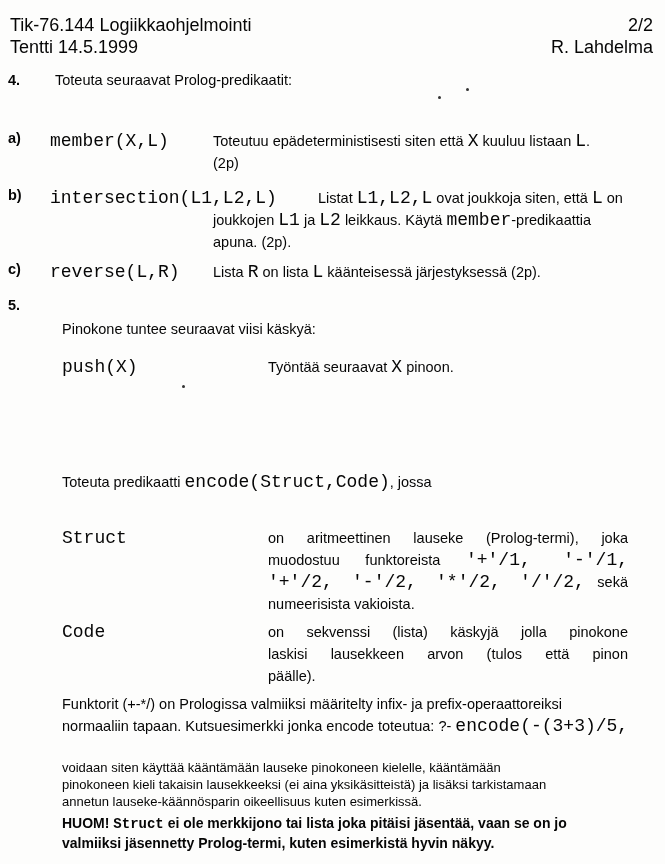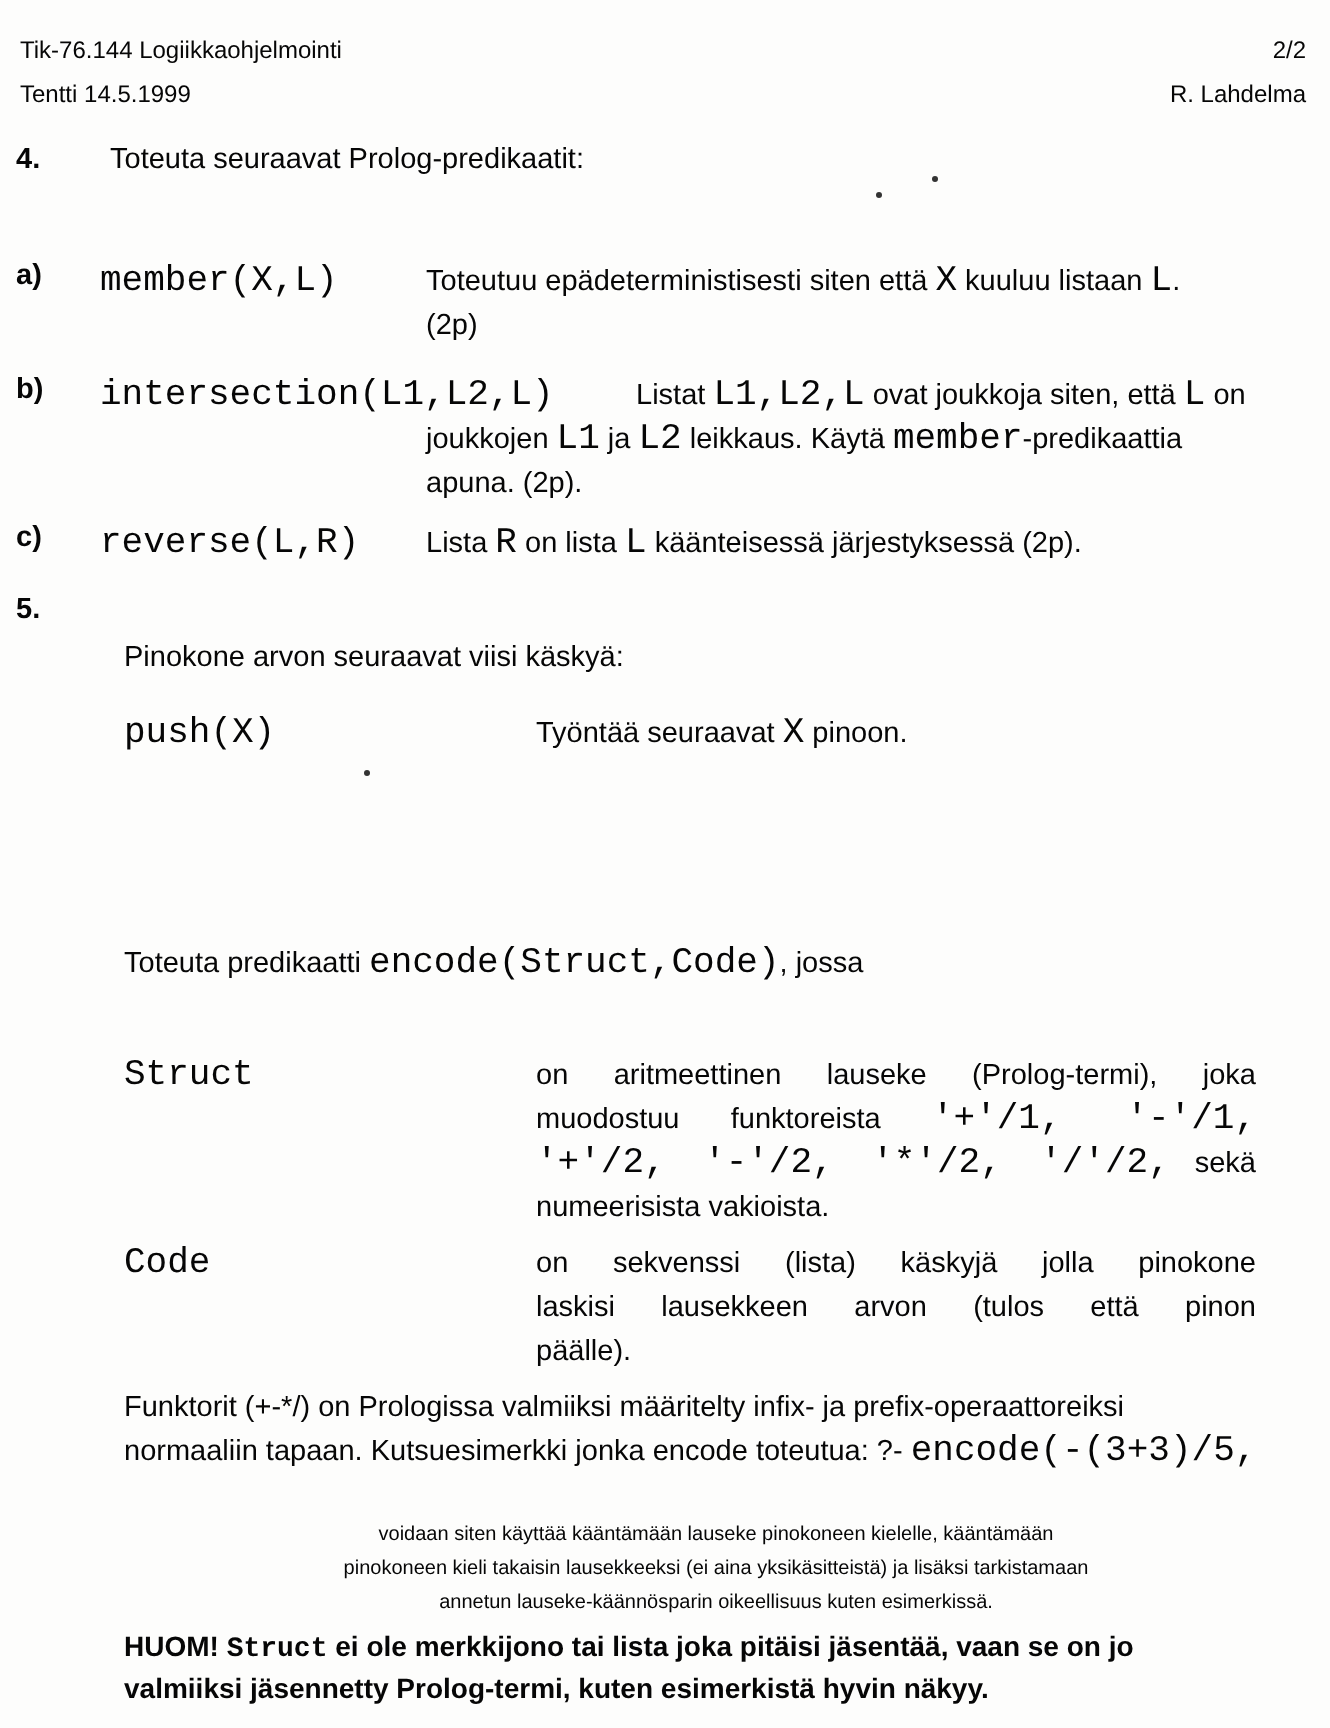--- a/index.html
+++ b/index.html
@@ -2,37 +2,37 @@
 <html><head>
 <meta charset="utf-8">
 <style>
   html,body{margin:0;padding:0;background:#777;}
   .page{
     position:relative;width:665px;height:864px;background:#fdfdfc;
     font-family:"Liberation Sans",sans-serif;font-size:14.5px;color:#060606;
     overflow:hidden;margin:0 auto;
   }
   .abs{position:absolute;}
-  .hdr{position:absolute;top:14px;left:10px;right:12px;display:flex;justify-content:space-between;line-height:22px;font-size:12px;}
+  .hdr{position:absolute;top:14px;left:10px;right:12px;display:flex;justify-content:space-between;line-height:22px;font-size:18px;}
   .hdr-right{text-align:right;}
   .mono{font-family:"Liberation Mono","DejaVu Sans Mono",monospace;font-size:18px;}
   .bold{font-weight:700;}
   .line{white-space:pre;line-height:22px;}
   .jlines .line:not(:last-child){white-space:normal;text-align:justify;text-align-last:justify;}
   .item{position:absolute;left:8px;width:650px;}
   .item .marker{position:absolute;left:0;top:0;font-weight:700;}
   .item .pred{position:absolute;left:42px;top:1px;}
   .item .desc{margin-left:205px;width:440px;}
   .indent1 .line:first-child{padding-left:105px;}
   .qhead .qnum{font-weight:700;display:inline-block;width:47px;}
   .cmdrow{position:absolute;left:62px;width:570px;}
   .cmdrow .cmd{position:absolute;left:0;top:1px;}
   .cmdrow .desc{margin-left:206px;width:360px;}
   .para .line{line-height:22px;}
-  .para-sm{font-size:10px;text-align:center;}
+  .para-sm{font-size:13px;}
   .para-sm .line{line-height:17px;}
   .note{font-weight:700;font-size:14px;}
   .note .line{line-height:19px;}
   .note .mono{font-size:14px;font-weight:700;}
   .speck{position:absolute;width:3px;height:3px;background:#333;border-radius:50%;}
 </style>
 </head>
 <body>
 
 <div class="page">
@@ -74,21 +74,21 @@
   <div class="item" style="top:261px;">
     <span class="marker">c)</span>
     <span class="pred mono">reverse(L,R)</span>
     <div class="desc">
         <div class="line"><span>Lista </span><span class="mono">R</span><span> on lista </span><span class="mono">L</span><span> käänteisessä järjestyksessä (2p).</span></div>
       </div>
   </div>
 
   <div class="abs bold" style="top:297px;left:8px;">5.</div>
 
-  <div class="abs" style="top:321px;left:62px;">Pinokone arvon seuraavat viisi käskyä:</div>
+  <div class="abs" style="top:321px;left:62px;">Pinokone tuntee seuraavat viisi käskyä:</div>
 
   <div class="cmdrow" style="top:356px;">
     <span class="cmd mono">push(X)</span>
     <div class="desc">
         <div class="line"><span>Työntää seuraavat </span><span class="mono">X</span><span> pinoon.</span></div>
       </div>
   </div>
 
 
   <div class="abs line" style="top:471px;left:62px;"><span>Toteuta predikaatti </span><span class="mono">encode(Struct,Code)</span><span>, jossa</span></div>

